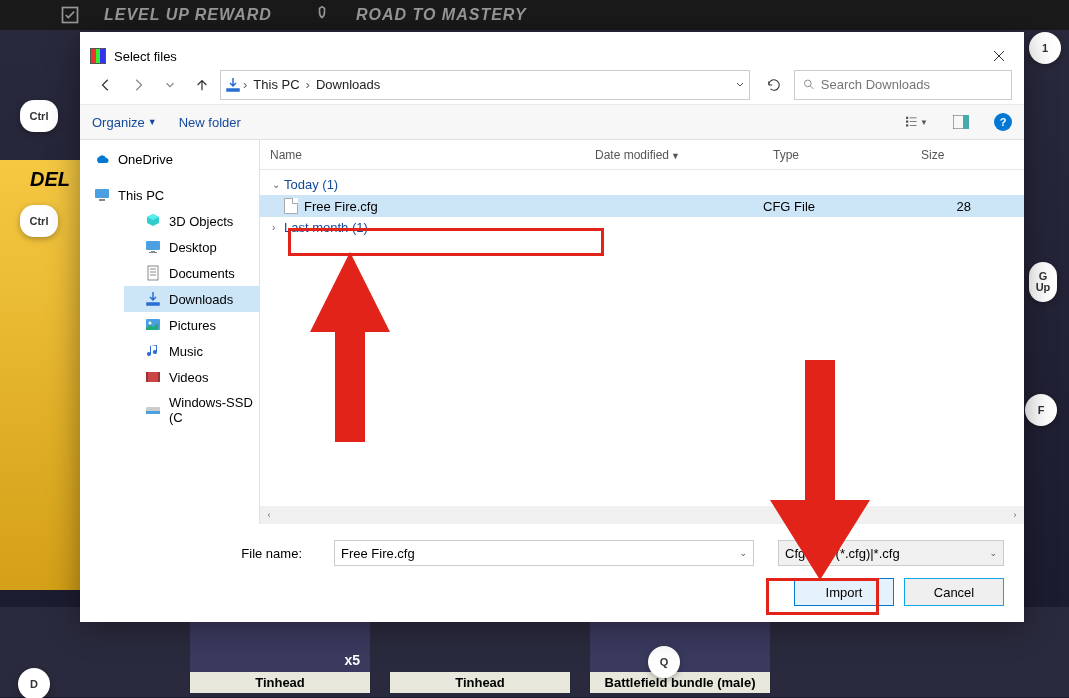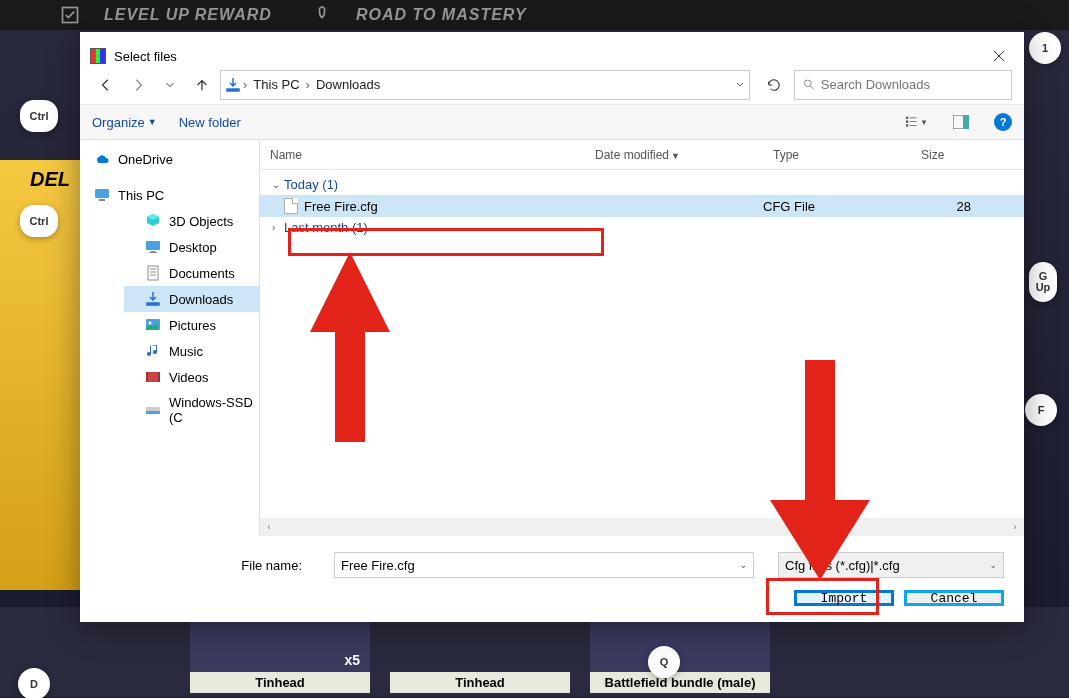--- a/index.html
+++ b/index.html
@@ -83,21 +83,21 @@
 
 .dlg-footer { padding: 16px 20px; display: flex; flex-direction: column; gap: 12px; }
 .footer-row1 { display: flex; align-items: center; gap: 24px; }
 .footer-label { width: 210px; text-align: right; padding-right: 8px; }
 .filename-input { flex: 1; height: 26px; border: 1px solid #ccc; padding: 0 6px 0 6px; display: flex; align-items: center; background: #fff; }
 .filename-input span:first-child { flex: 1; }
 .filetype { width: 226px; height: 26px; border: 1px solid #ccc; padding: 0 6px; display: flex; align-items: center; background: #f0f0f0; }
 .filetype span:first-child { flex: 1; }
 .dd { font-size: 9px; color: #555; }
 .footer-row2 { display: flex; justify-content: flex-end; gap: 10px; }
-.btn { width: 100px; height: 16px; border: 3px solid #0ea5e9; background: #efefef; cursor: pointer; display: flex; align-items: center; justify-content: center; font-family: Liberation Mono, monospace; }
+.btn { width: 100px; height: 28px; border: 1px solid #0ea5e9; background: #efefef; cursor: pointer; display: flex; align-items: center; justify-content: center; }
 .btn.primary { background: #e5f1fb; border-color: #0078d4; }
 
 
 .red-box { position: absolute; border: 3px solid #e2231a; pointer-events: none; }
 .red-arrow { position: absolute; pointer-events: none; }
 .red-arrow svg { display: block; }
 </style>
 </head>
 <body>
 

